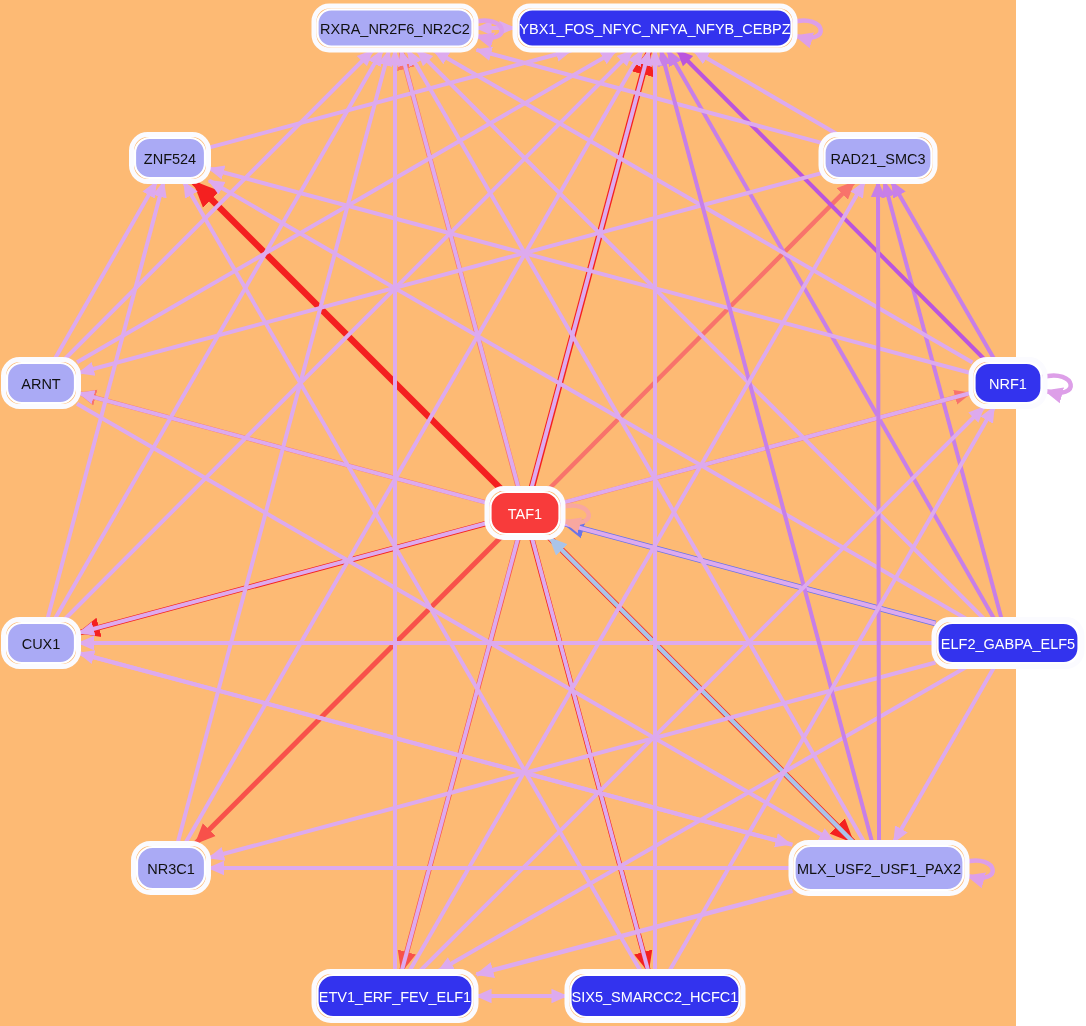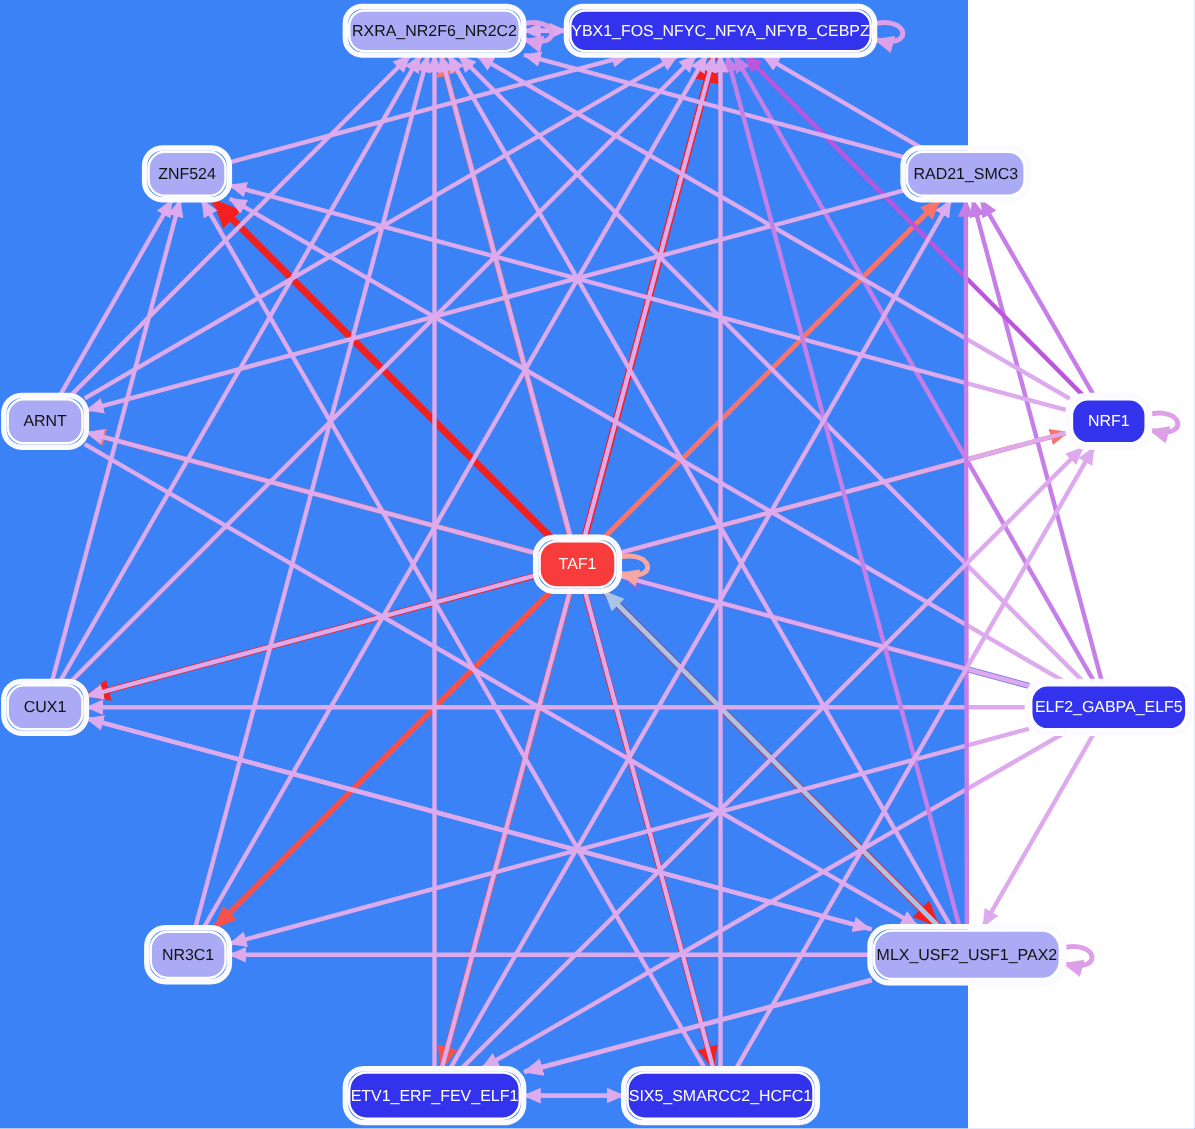--- a/index.html
+++ b/index.html
@@ -1,17 +1,17 @@
 <!DOCTYPE html>
 <html><head>
 <meta charset="utf-8">
 <style>
   html,body{margin:0;padding:0;background:#ffffff;}
   body{width:1086px;height:1026px;overflow:hidden;font-family:"Liberation Sans",sans-serif;}
-  #stage{position:relative;width:880px;height:1026px;background:#3b82f6;}
+  #stage{position:relative;width:1016px;height:1026px;background:#fdba74;}
   svg#net{position:absolute;left:0;top:0;width:1086px;height:1026px;}
   .node-rect{stroke:#ffffff;stroke-width:2.2;}
   .node-halo{fill:none;stroke:#fbfbff;stroke-width:5;}
   .node-label{font-family:"Liberation Sans",sans-serif;font-size:14.5px;dominant-baseline:central;text-anchor:middle;}
   .lbl-dark{fill:#111111;}
   .lbl-light{fill:#ffffff;}
   .edge{fill:none;stroke-linecap:butt;}
 </style>
 </head>
 <body>

